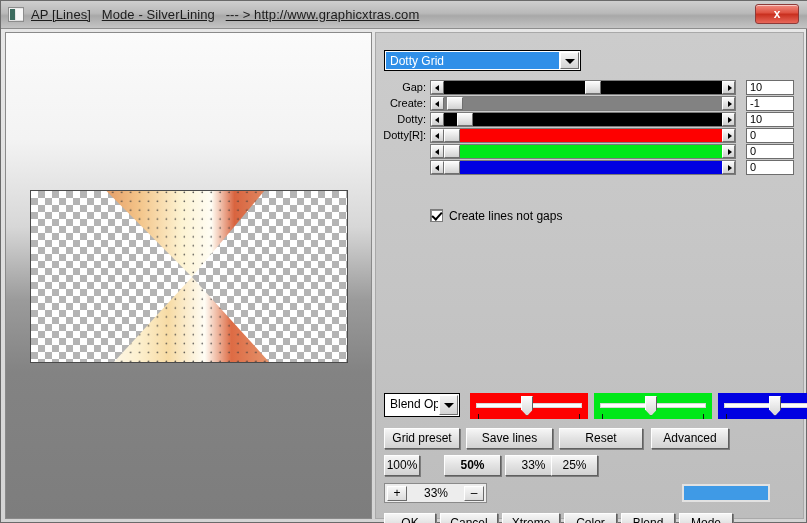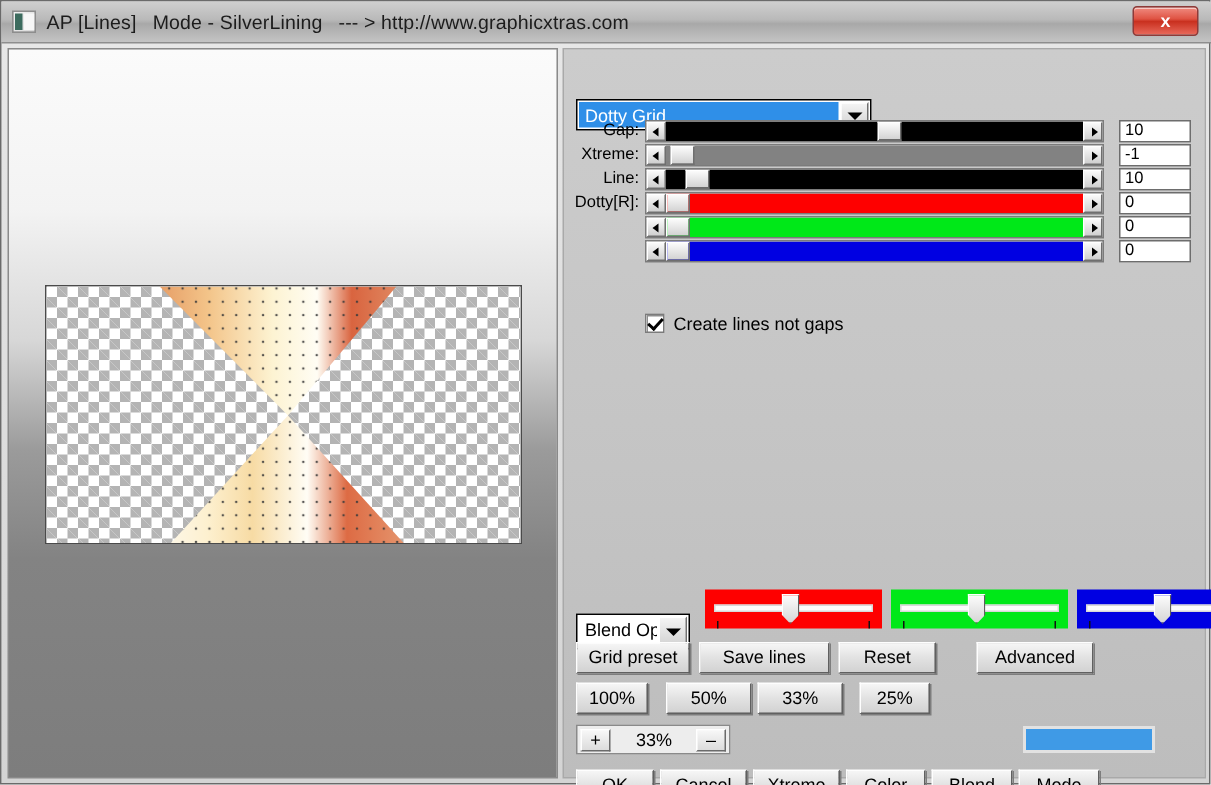--- a/index.html
+++ b/index.html
@@ -17,21 +17,21 @@
             background:linear-gradient(180deg,#cfcfcf 0%,#b9b9b9 45%,#a8a8a8 55%,#c4c4c4 100%);
             border-bottom:1px solid #8e8e8e;box-sizing:border-box;}
   .tb-icon{position:absolute;left:7px;top:6px;width:16px;height:15px;
            background:linear-gradient(135deg,#f2f2f2,#d8d8d8);
            border:1px solid #8d8d8d;box-sizing:border-box;overflow:hidden;}
   .tb-icon i{position:absolute;display:block;}
   .tb-icon .s1{left:1px;top:1px;width:5px;height:11px;background:#3c6b5e;}
   .tb-icon .s2{left:7px;top:1px;width:7px;height:11px;background:#f7f7f7;}
   .tb-title{position:absolute;left:30px;top:5px;height:18px;line-height:18px;
             font-size:13px;color:#1c1c1c;white-space:nowrap;letter-spacing:.1px;}
-  .tb-title .seg{margin-right:7px;}
+  .tb-title .seg{margin-right:7px;text-decoration:underline;}
   .closebtn{position:absolute;right:9px;top:3px;width:44px;height:20px;
             border:1px solid #8d3a38;border-radius:3px;box-sizing:border-box;
             background:linear-gradient(180deg,#f08b80 0%,#df5343 42%,#c9301f 52%,#e8685a 100%);
             box-shadow:inset 0 1px 0 rgba(255,255,255,.55);
             color:#fff;font-size:12px;font-weight:bold;text-align:center;
             line-height:18px;cursor:pointer;}
 
   
   .content{position:absolute;left:0;top:28px;width:807px;height:495px;}
 
@@ -48,21 +48,21 @@
              linear-gradient(45deg,#b4b4b4 25%,transparent 25%,transparent 75%,#b4b4b4 75%);
            background-size:14px 14px;background-position:0 0,7px 7px;background-color:#fff;}
   .art{position:absolute;left:0;top:0;width:100%;height:100%;}
 
   .right-pane{position:absolute;left:374px;top:3px;width:429px;height:487px;
               box-sizing:border-box;
               background:linear-gradient(180deg,#cccccc 0%,#c6c6c6 45%,#bdbdbd 100%);
               border:1px solid #a9a9a9;}
 
   
-  .combo{position:absolute;box-sizing:border-box;border:1px solid #000;background:#fff;margin-top:16px;}
+  .combo{position:absolute;box-sizing:border-box;border:1px solid #000;background:#fff;}
   .combo .field{position:absolute;left:1px;top:1px;right:21px;bottom:1px;
                 background:#2f8fe8;color:#fff;font-size:12px;line-height:18px;
                 padding-left:4px;white-space:nowrap;overflow:hidden;}
   .combo .field.plain{background:#fff;color:#000;}
   .combo .arrow{position:absolute;right:1px;top:1px;width:19px;bottom:1px;
                 background:linear-gradient(180deg,#f4f4f4,#d3d3d3);
                 border:1px solid #fff;border-right-color:#6f6f6f;border-bottom-color:#6f6f6f;
                 box-sizing:border-box;cursor:pointer;}
   .combo .arrow:after{content:"";position:absolute;left:50%;top:50%;
                       margin:-2px 0 0 -5px;border-left:5px solid transparent;
@@ -197,31 +197,31 @@
           <div class="slab" style="left: 0px; top: 47px; width: 50px;">Gap:</div>
           <div class="sbar" style="left: 54px; top: 47px; width: 306px;">
             <span class="sbtn l"></span>
             <span class="strack">
               <span class="sfill" style="width:100%;background:#000000"></span>
               <span class="sthumb" style="left:141px"></span>
             </span>
             <span class="sbtn r"></span>
           </div>
           <div class="vbox" style="left: 370px; top: 47px; width: 48px;">10</div>
-          <div class="slab" style="left: 0px; top: 63px; width: 50px;">Xtreme:</div>
+          <div class="slab" style="left: 0px; top: 63px; width: 50px;">Create:</div>
           <div class="sbar" style="left: 54px; top: 63px; width: 306px;">
             <span class="sbtn l"></span>
             <span class="strack">
               <span class="sfill" style="width:100%;background:#828282"></span>
               <span class="sthumb" style="left:3px"></span>
             </span>
             <span class="sbtn r"></span>
           </div>
           <div class="vbox" style="left: 370px; top: 63px; width: 48px;">-1</div>
-          <div class="slab" style="left: 0px; top: 79px; width: 50px;">Line:</div>
+          <div class="slab" style="left: 0px; top: 79px; width: 50px;">Dotty:</div>
           <div class="sbar" style="left: 54px; top: 79px; width: 306px;">
             <span class="sbtn l"></span>
             <span class="strack">
               <span class="sfill" style="width:100%;background:#000000"></span>
               <span class="sthumb" style="left:13px"></span>
             </span>
             <span class="sbtn r"></span>
           </div>
           <div class="vbox" style="left: 370px; top: 79px; width: 48px;">10</div>
           <div class="slab" style="left: 0px; top: 95px; width: 50px;">Dotty[R]:</div>
@@ -280,28 +280,28 @@
           <div class="rgbslider" style="left: 342px; width: 118px; background: rgb(0, 0, 226);">
             <span class="rail"></span>
             <span class="tick" style="left:8px"></span>
             <span class="knob" style="left:51px"></span>
           </div>
         </div>
 
       <div id="preset-btns">
           <div class="btn" style="left: 8px; top: 395px; width: 76px;">Grid preset</div>
           <div class="btn" style="left: 90px; top: 395px; width: 87px;">Save lines</div>
-          <div class="btn" style="left: 183px; top: 395px; width: 65px;">Reset</div>
+          <div class="btn" style="left: 183px; top: 395px; width: 84px;">Reset</div>
           <div class="btn" style="left: 275px; top: 395px; width: 78px;">Advanced</div>
         </div>
       <div id="zoom-btns">
-          <div class="btn" style="left: 8px; top: 422px; width: 48px;">100%</div>
-          <div class="btn" style="left: 68px; top: 422px; width: 57px;">50%</div>
+          <div class="btn" style="left: 8px; top: 422px; width: 36px;">100%</div>
+          <div class="btn" style="left: 68px; top: 422px; width: 57px; font-weight: bold;">50%</div>
           <div class="btn" style="left: 129px; top: 422px; width: 57px;">33%</div>
-          <div class="btn" style="left: 197px; top: 422px; width: 47px;">25%</div>
+          <div class="btn" style="left: 175px; top: 422px; width: 47px;">25%</div>
         </div>
 
       <div class="stepper">
         <span class="sq" style="left:2px;">+</span>
         <span class="val">33%</span>
         <span class="sq" style="right:2px;">–</span>
       </div>
 
       <div class="swatch"></div>
 

